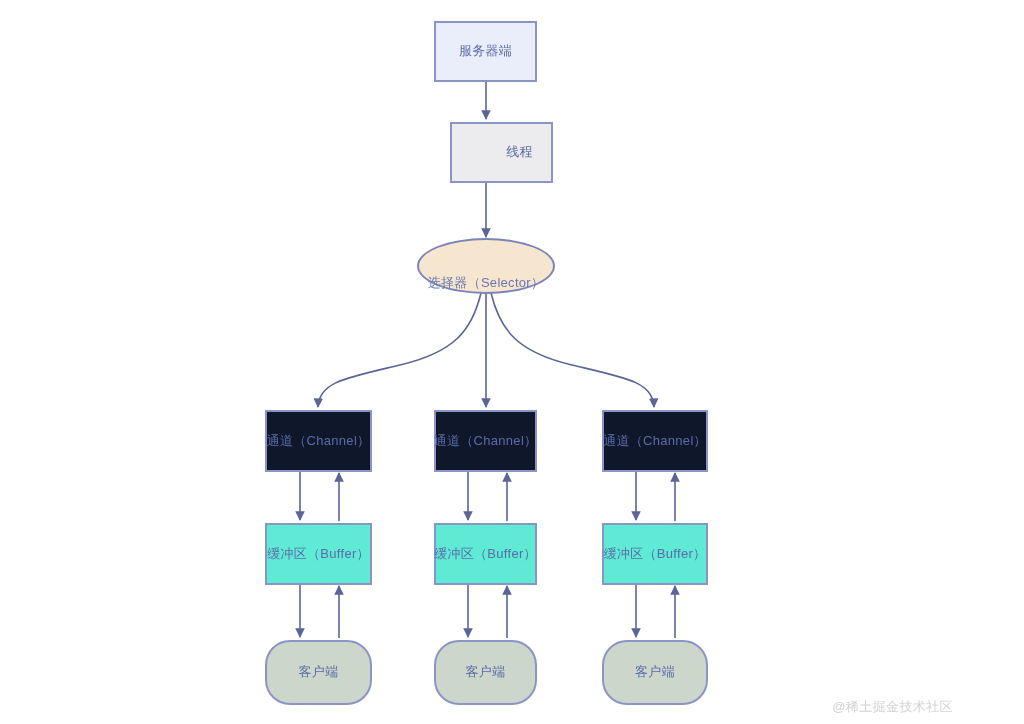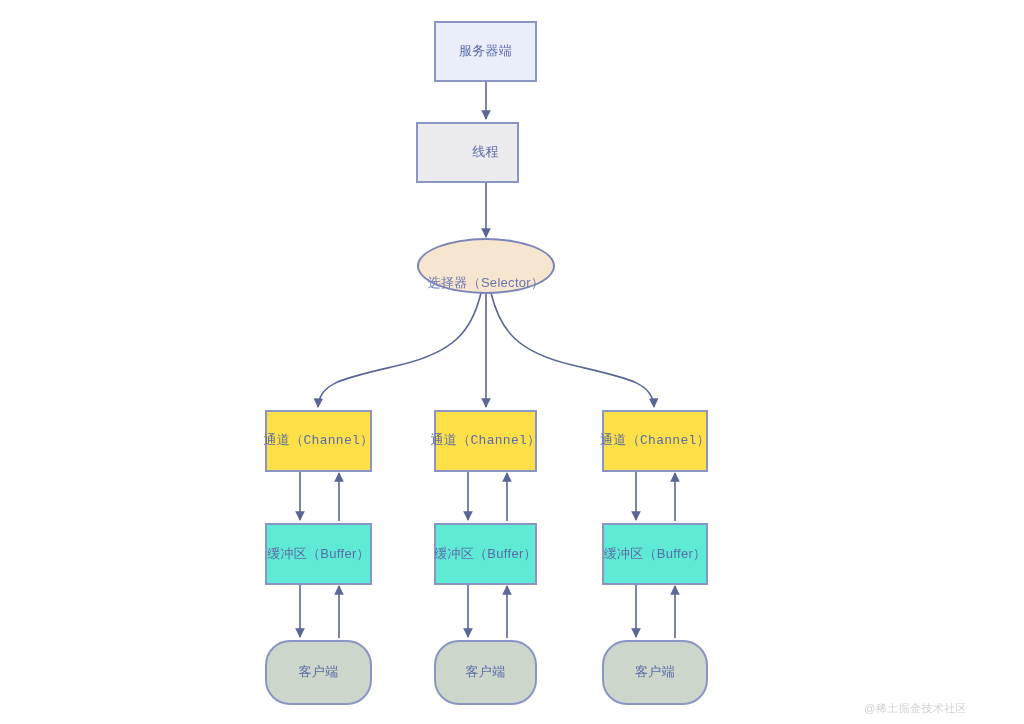--- a/index.html
+++ b/index.html
@@ -34,35 +34,35 @@
     border: 2px solid #8a95c6;
     color: #5b6ba8;
     font-size: 13px;
     letter-spacing: 0.3px;
     line-height: 1.3;
     text-align: center;
     white-space: nowrap;
   }
   .node.server   { background: #eaeefb; }
   .node.thread   { background: #ececee; }
-  .node.channel  { background: #fde047; font-family: Liberation Mono, monospace; }
+  .node.channel  { background: #0f172a; }
   .node.buffer   { background: #5eead4; }
   .node.client   { background: #ccd6cb; border-radius: 25px; }
   .node.selector {
     background: #f7e6cf;
     border: 2px solid #7b83b8;
     border-radius: 50%;
     color: #6a76ae;
     align-items: flex-end;
   }
   .watermark {
     position: absolute;
-    right: 9px;
+    right: 23px;
     bottom: 8px;
-    font-size: 11px;
+    font-size: 13px;
     color: #d2d2d2;
     letter-spacing: 0.4px;
     white-space: nowrap;
   }
 </style>
 </head>
 <body>
 
 <div id="canvas">
 
@@ -98,21 +98,21 @@
       <path d="M 675 521 L 675 473"></path>
       <path d="M 636 585 L 636 637"></path>
       <path d="M 675 638 L 675 586"></path>
     </g>
   </svg>
 
   <div class="node server" style="left:434px; top:21px; width:103px; height:61px;">
     <span>服务器端</span>
   </div>
 
-  <div class="node thread" style="left:416px; top:122px; width:103px; height:61px;padding-left:36px;">
+  <div class="node thread" style="left:450px; top:122px; width:103px; height:61px;padding-left:36px;">
     <span>线程</span>
   </div>
 
   <div class="node selector" style="left:417px; top:238px; width:138px; height:56px;">
     <span>选择器（Selector）</span>
   </div>
 
   <div class="node channel" style="left:265px; top:410px; width:107px; height:62px;">
     <span>通道（Channel）</span>
   </div>

